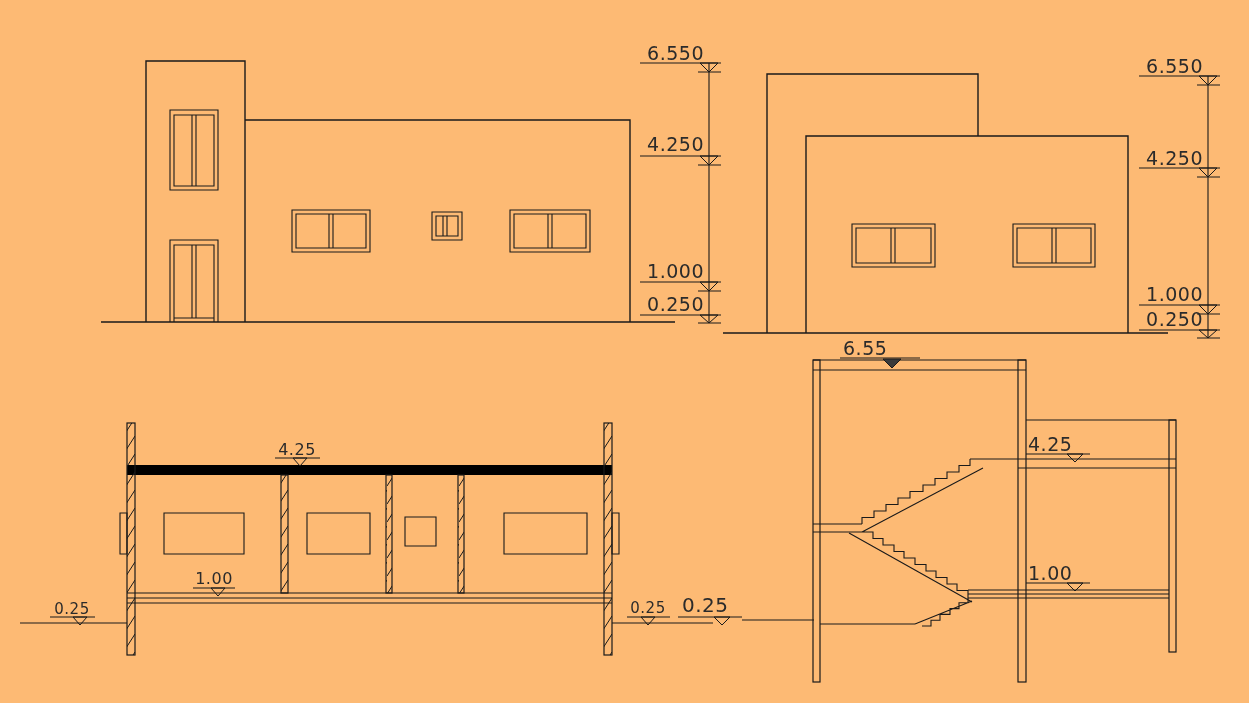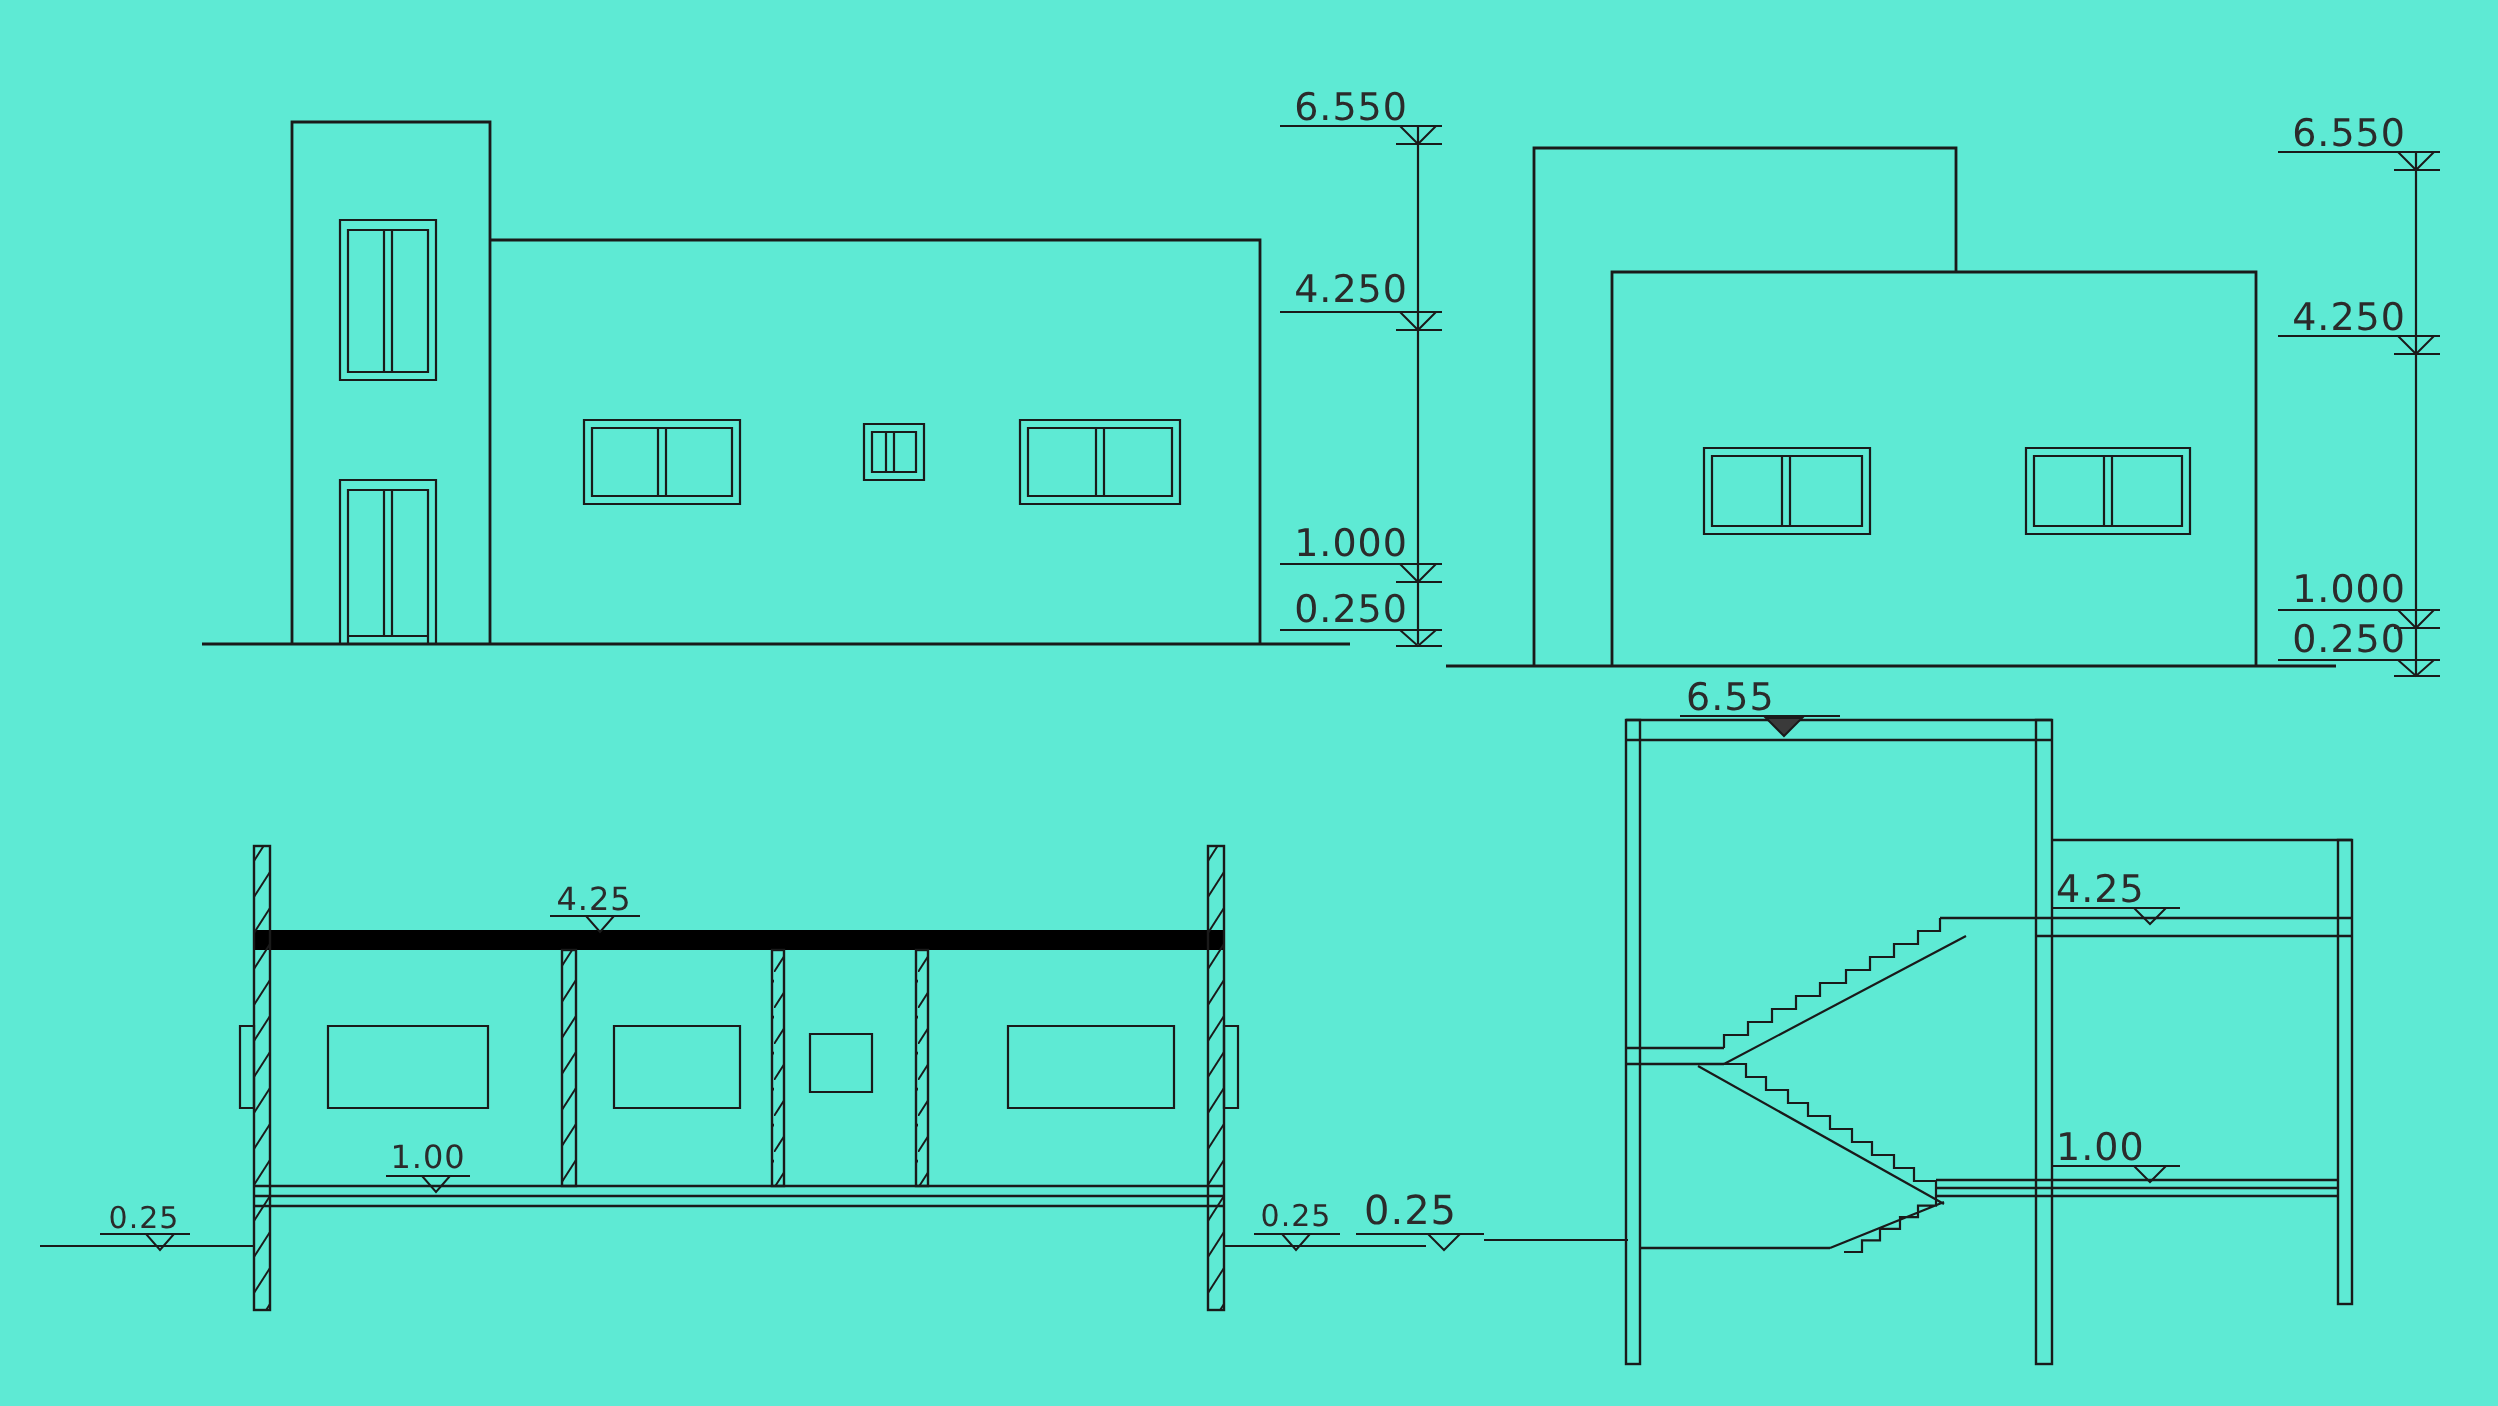--- a/index.html
+++ b/index.html
@@ -1,20 +1,20 @@
 <!DOCTYPE html>
 <html><head>
 <meta charset="utf-8">
 <style>
   html, body { margin: 0; padding: 0; background: #ffffff; }
   .sheet {
     position: relative;
     width: 1249px;
     height: 703px;
-    background: #5eead4;
+    background: #fdba74;
     overflow: hidden;
     font-family: "DejaVu Sans", sans-serif;
   }
   svg text {
     font-family: "DejaVu Sans", sans-serif;
     fill: #2b2b2b;
     letter-spacing: 0.5px;
   }
   .lvl-big   { font-size: 19px; }
   .lvl-mid   { font-size: 16px; }

